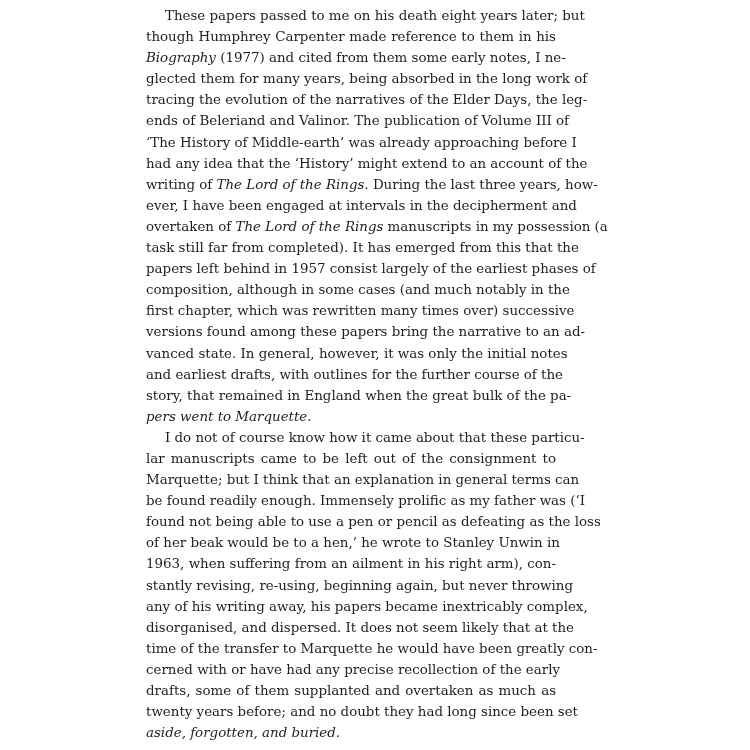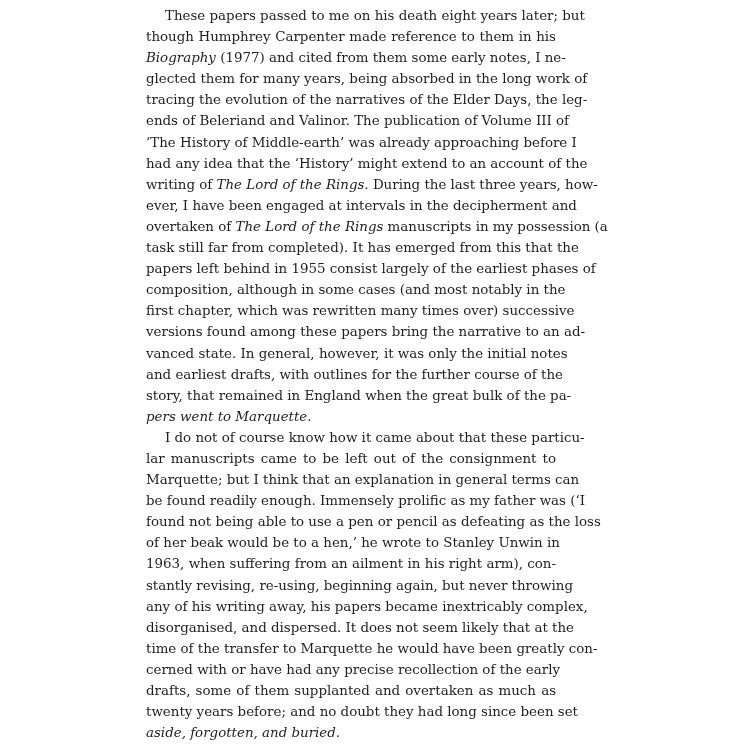--- a/index.html
+++ b/index.html
@@ -27,22 +27,22 @@
       <div class="line"><i>Biography</i><span> (1977) and cited from them some early notes, I ne-</span></div>
       <div class="line"><span>glected them for many years, being absorbed in the long work of</span></div>
       <div class="line"><span>tracing the evolution of the narratives of the Elder Days, the leg-</span></div>
       <div class="line"><span>ends of Beleriand and Valinor. The publication of Volume III of</span></div>
       <div class="line"><span>‘The History of Middle-earth’ was already approaching before I</span></div>
       <div class="line"><span>had any idea that the ‘History’ might extend to an account of the</span></div>
       <div class="line"><span>writing of </span><i>The Lord of the Rings.</i><span> During the last three years, how-</span></div>
       <div class="line"><span>ever, I have been engaged at intervals in the decipherment and</span></div>
       <div class="line"><span>overtaken of </span><i>The Lord of the Rings</i><span> manuscripts in my possession (a</span></div>
       <div class="line"><span>task still far from completed). It has emerged from this that the</span></div>
-      <div class="line"><span>papers left behind in 1955 consist largely of the earliest phases of</span></div>
-      <div class="line"><span>composition, although in some cases (and most notably in the</span></div>
+      <div class="line"><span>papers left behind in 1957 consist largely of the earliest phases of</span></div>
+      <div class="line"><span>composition, although in some cases (and much notably in the</span></div>
       <div class="line"><span>first chapter, which was rewritten many times over) successive</span></div>
       <div class="line"><span>versions found among these papers bring the narrative to an ad-</span></div>
       <div class="line"><span>vanced state. In general, however, it was only the initial notes</span></div>
       <div class="line"><span>and earliest drafts, with outlines for the further course of the</span></div>
       <div class="line"><span>story, that remained in England when the great bulk of the pa-</span></div>
       <div class="line last"><span>pers went to Marquette.</span></div>
     </div>
     <div>
       <div class="line indent"><span>I do not of course know how it came about that these particu-</span></div>
       <div class="line"><span>lar manuscripts came to be left out of the consignment to</span></div>

